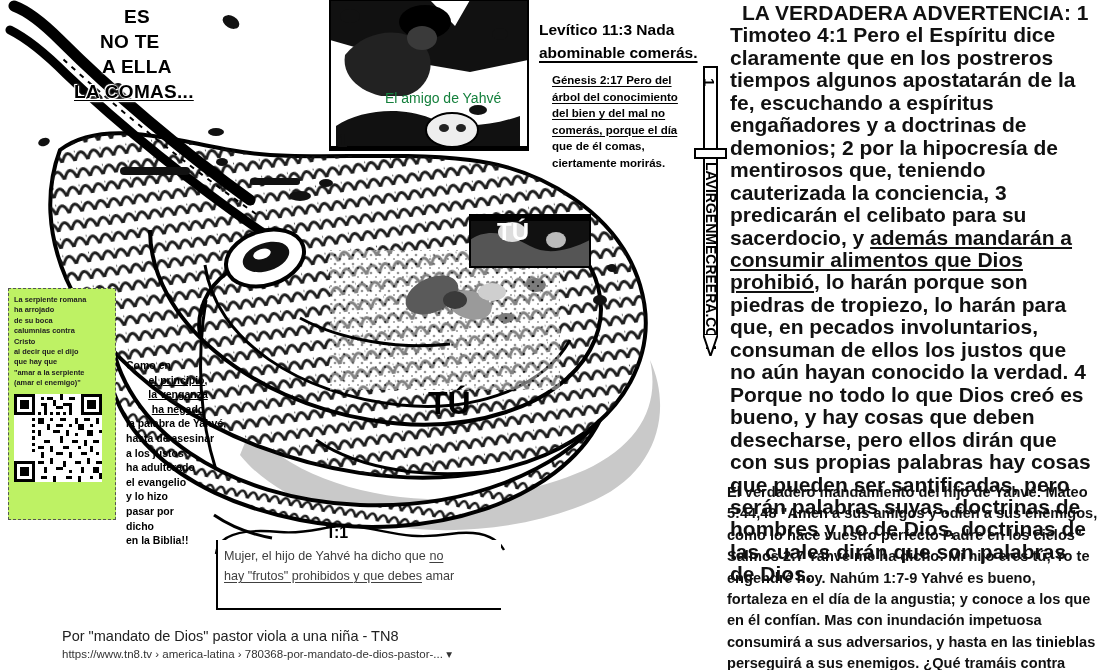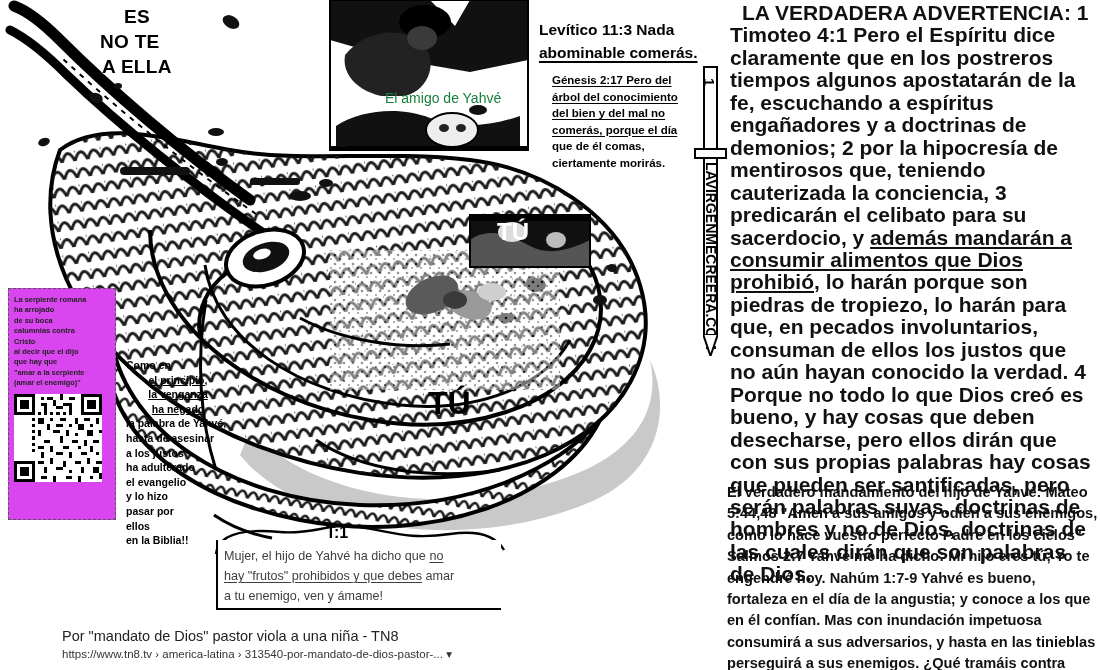--- a/index.html
+++ b/index.html
@@ -71,21 +71,21 @@
   #sword .url{
     position:absolute;left:8px;top:96px;height:168px;width:17px;
     writing-mode:vertical-rl;text-orientation:mixed;
     font-size:14px;font-weight:bold;letter-spacing:0px;
     line-height:17px;white-space:nowrap;
   }
 
   
   #qr-panel{
     left:8px;top:288px;width:108px;height:232px;
-    border:1px dashed #555;background:#d946ef;box-sizing:border-box;
+    border:1px dashed #555;background:#bef264;box-sizing:border-box;
     padding:6px 5px;z-index:30;
   }
   #qr-text{font-size:7.4px;line-height:10.4px;color:#222;font-weight:bold;}
   #qr-code{margin:5px auto 0 auto;width:88px;height:88px;}
 
   
   #principio{
     left:126px;top:358px;width:104px;
     font-size:10.5px;line-height:14.6px;font-weight:bold;z-index:30;
   }
@@ -250,20 +250,21 @@
     </g>
 
     <path d="M214 515 C230 526 250 534 272 538" fill="none" stroke="#000" stroke-width="3"></path>
   </svg>
 </div>
 
 <div class="abs" id="esto-para-que">
   <span class="l i1">ES</span>
   <span class="l i4" style="margin-left:-12px">NO TE</span>
   <span class="l i4" style="margin-left:-10px">A ELLA</span>
+  <span class="l u" style="margin-left:-30px">LA COMAS...</span>
 </div>
 
 <div class="abs" id="amigo">El amigo de Yahvé</div>
 <div class="abs" id="num1a">1</div>
 <div class="abs" id="tu-big">TÚ</div>
 <div class="abs" id="tu-small">TÚ</div>
 
 <div class="abs" id="levitico">
   <div>Levítico 11:3 Nada</div>
   <div class="u">abominable comerás.</div>
@@ -403,40 +404,39 @@
   <div class="u">el principio,</div>
   <div class="u">la venganza</div>
   <div class="u">ha negado</div>
   <div>la palabra de Yahvé,</div>
   <div>hasta de asesinar</div>
   <div>a los justos</div>
   <div>ha adulterado</div>
   <div>el evangelio</div>
   <div>y lo hizo</div>
   <div>pasar por</div>
-  <div>ellos</div>
+  <div>dicho</div>
   <div>en la Biblia!!</div>
 </div>
 
 <div class="abs" id="t1">T:1</div>
 <div class="abs" id="bubble">
   <svg class="abs" style="left:-6px;top:-14px" width="300" height="30">
     <path d="M6 28 C8 10 28 2 70 6 C104 9 120 -4 150 1 C182 6 200 14 240 8 C268 4 286 10 294 24" fill="none" stroke="#000" stroke-width="2.4"></path>
   </svg>
   <div class="bd"></div>
   <div class="txt">
     <div><span>Mujer, el hijo de Yahvé ha dicho que </span><span class="u">no</span></div>
     <div><span class="u">hay "frutos" prohibidos y que debes</span><span> amar</span></div>
-    <div>a tu enemigo, ven y ámame!</div>
   </div>
 </div>
 
 <div class="abs" id="caption">
   <div class="title">Por "mandato de Dios" pastor viola a una niña - TN8</div>
-  <div class="url">https://www.tn8.tv › america-latina › 313540-por-mandato-de-dios-pastor-... ▾</div>
+  <div class="url">https://www.tn8.tv › america-latina › 780368-por-mandato-de-dios-pastor-... ▾</div>
 </div>
 
 <div class="abs" id="warn">
   <span class="hd">LA VERDADERA ADVERTENCIA:</span>
   <span>1 Timoteo 4:1 Pero el Espíritu dice claramente que en los postreros tiempos algunos apostatarán de la fe, escuchando a espíritus engañadores y a doctrinas de demonios; 2 por la hipocresía de mentirosos que, teniendo cauterizada la conciencia, 3 predicarán el celibato para su sacerdocio, y </span><span class="u">además mandarán a consumir alimentos que Dios prohibió</span><span>, lo harán porque son piedras de tropiezo, lo harán para que, en pecados involuntarios, consuman de ellos los justos que no aún hayan conocido la verdad. 4 Porque no todo lo que Dios creó es bueno, y hay cosas que deben desecharse, pero ellos dirán que con sus propias palabras hay cosas que pueden ser santificadas, pero serán palabras suyas, doctrinas de hombres y no de Dios, doctrinas de las cuales dirán que son palabras de Dios.</span>
 </div>
 
 <div class="abs" id="mandato">El verdadero mandamiento del hijo de Yahvé: Mateo 5:44,48 "Amen a sus amigos y odien a sus enemigos, como lo hace vuestro perfecto Padre en los cielos" Salmos 2:7 Yahvé me ha dicho: Mi hijo eres tú; Yo te engendré hoy. Nahúm 1:7-9 Yahvé es bueno, fortaleza en el día de la angustia; y conoce a los que en él confían. Mas con inundación impetuosa consumirá a sus adversarios, y hasta en las tinieblas perseguirá a sus enemigos. ¿Qué tramáis contra Yahvé? Él hará exterminio; no tomará venganza dos veces de sus enemigos.</div>
 
 </body></html>

